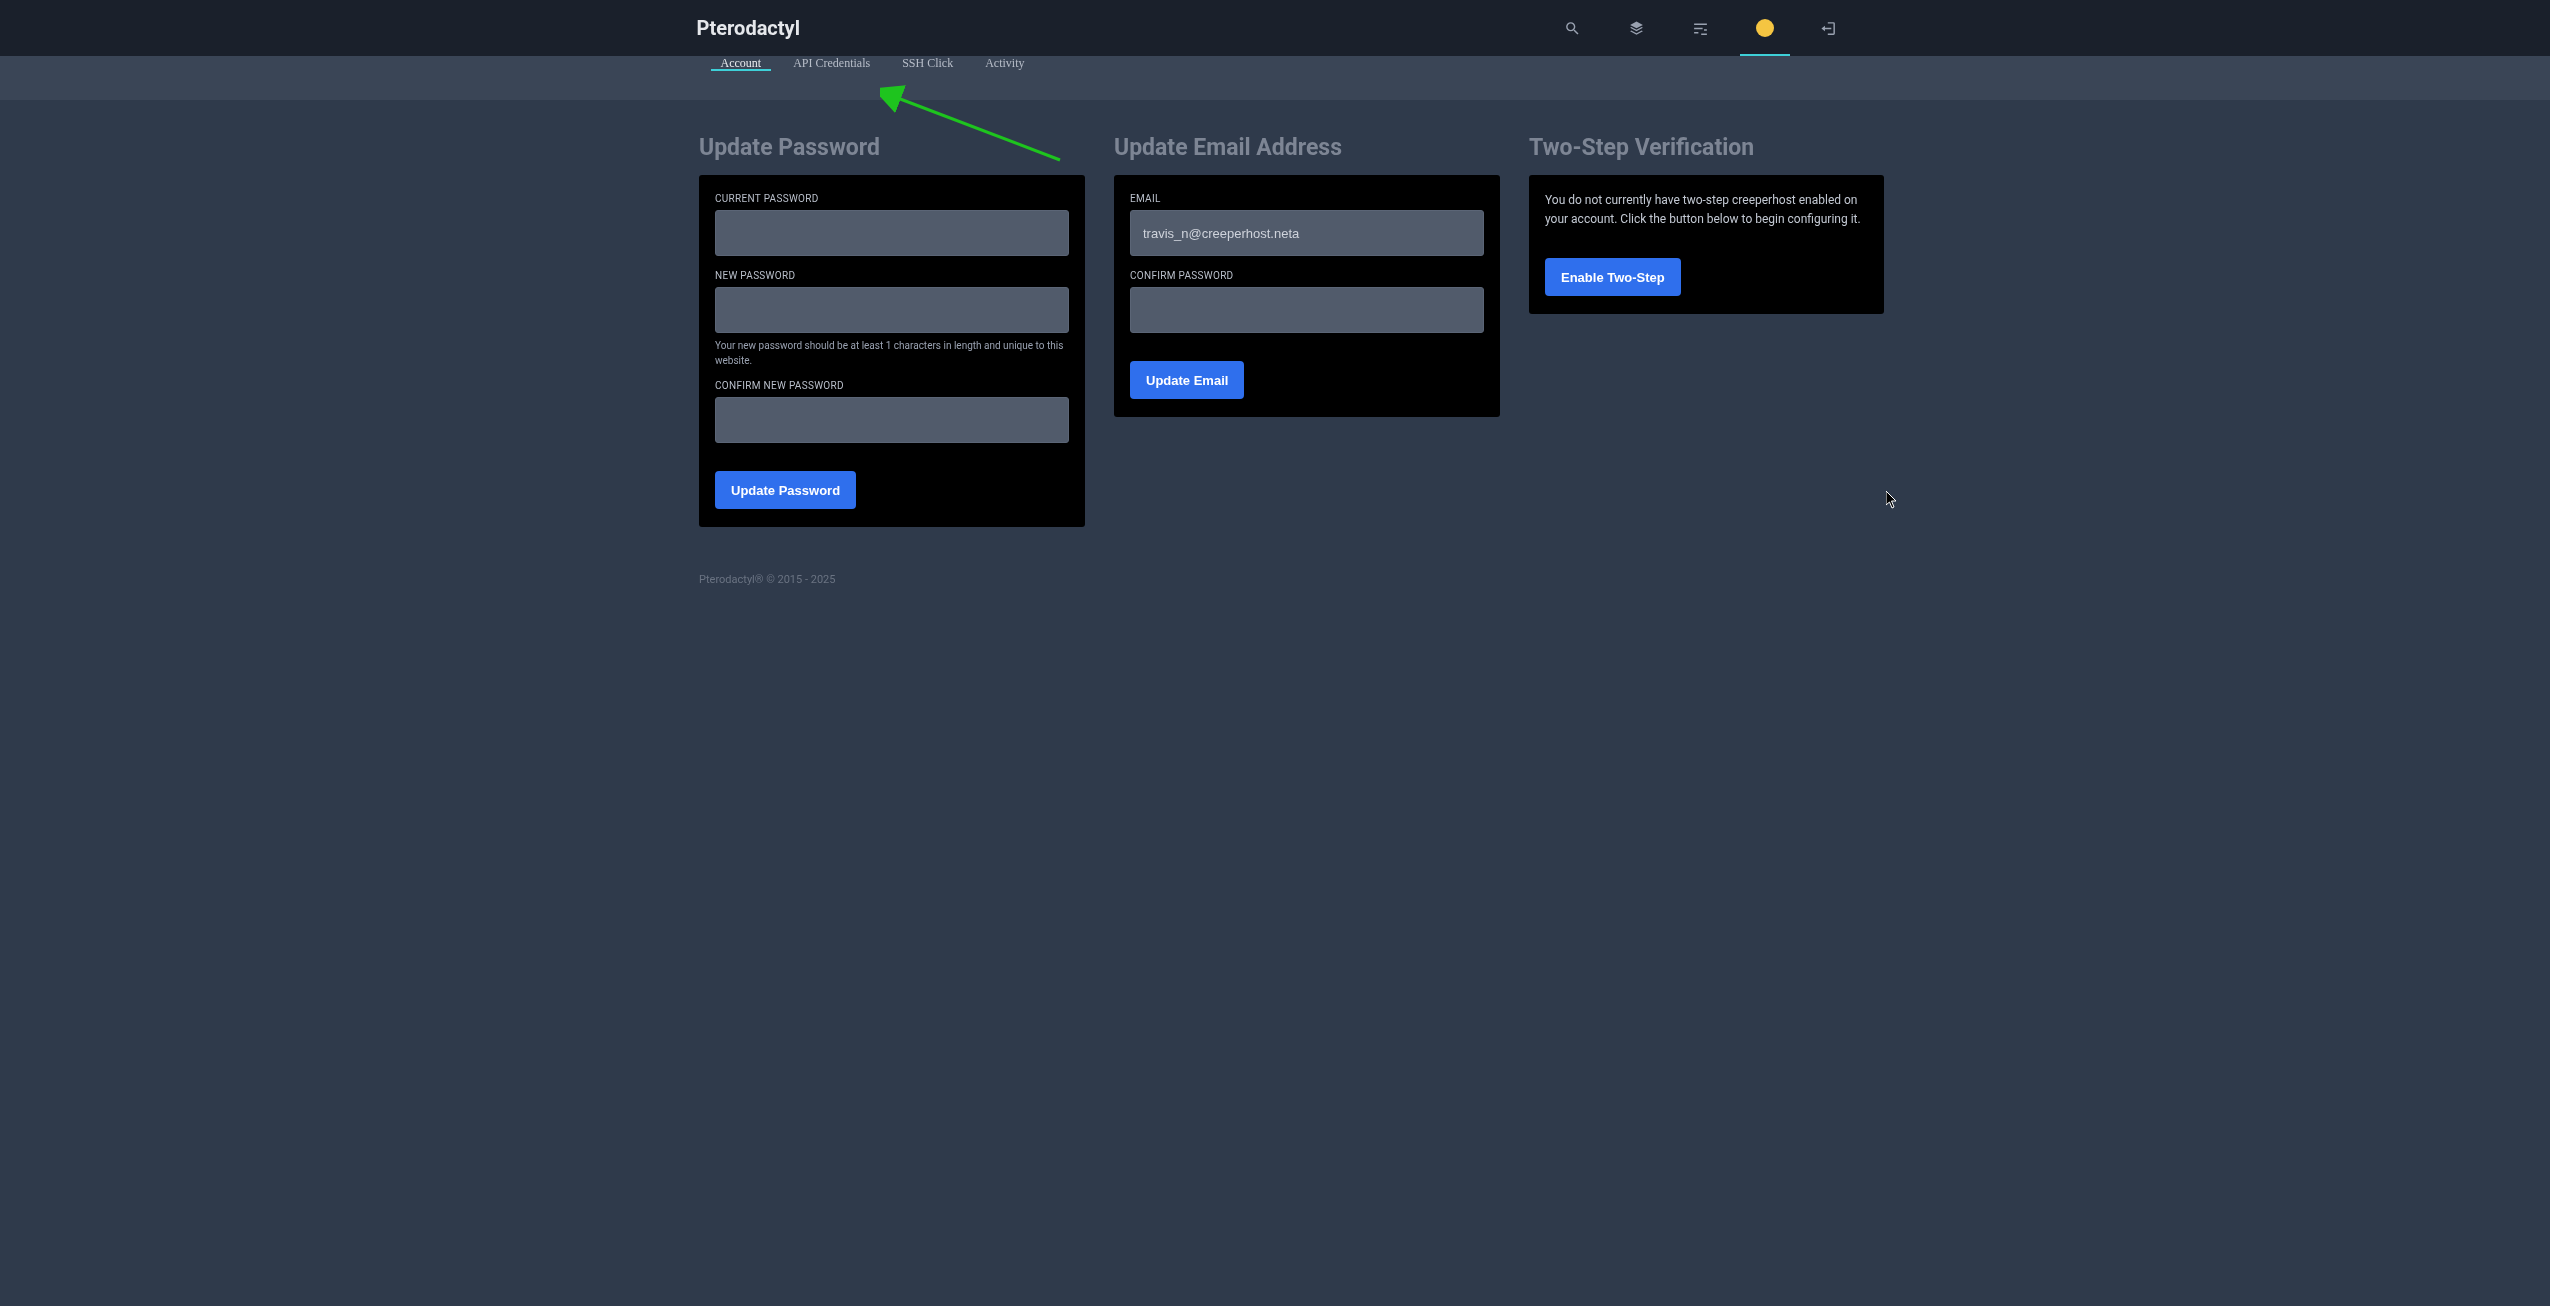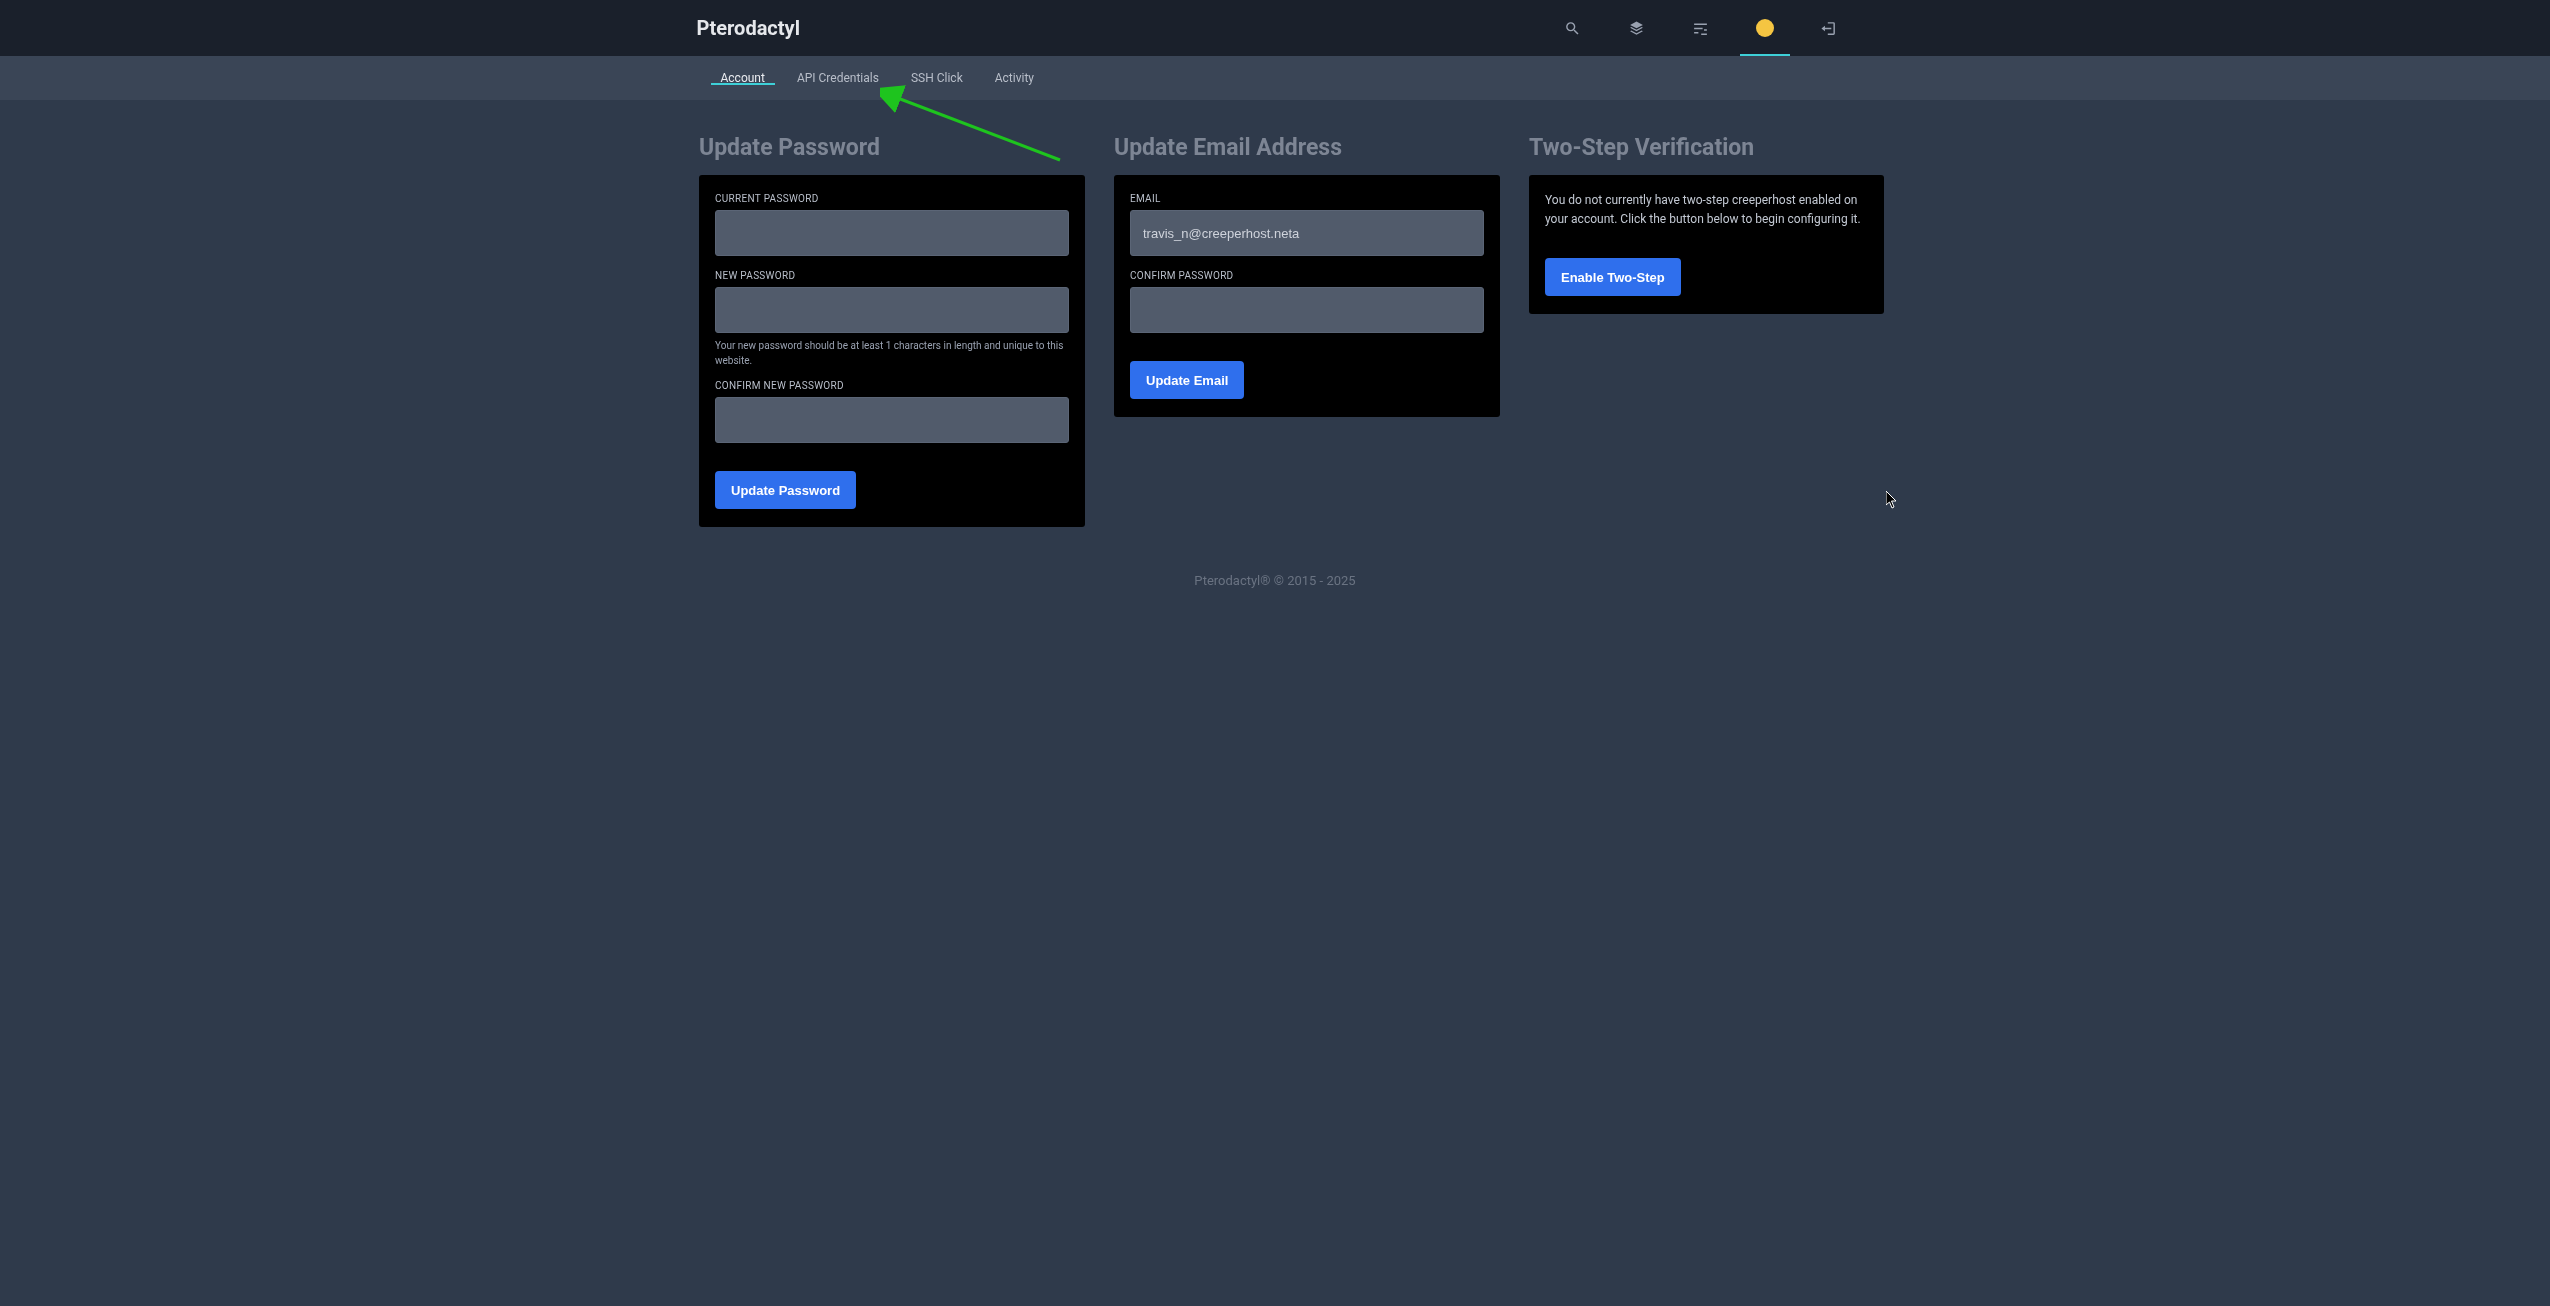--- a/index.html
+++ b/index.html
@@ -60,21 +60,22 @@
   background: #3ed0d8;
 }
 .avatar {
   width: 18px; height: 18px; border-radius: 50%;
   background: #f5c542;
 }
 .subnav {
   background: #3a4556;
   height: 44px;
   display: flex;
-  align-items: center;
+  align-items: flex-start;
+  font-family: Liberation Serif, serif;
 }
 .subnav-inner {
   display: flex;
   align-items: stretch;
   width: 100%;
   max-width: 1157px;
   margin: 0 auto;
   padding: 0 8px;
 }
 .tab {
@@ -157,22 +158,21 @@
   cursor: pointer;
 }
 .card .btn { margin-top: 16px; }
 .body-text {
   font-size: 12px;
   color: #c2c8d2;
   line-height: 1.55;
   margin-bottom: 14px;
 }
 .footer {
-  text-align: center;
-  font-size: 13px;
+  font-size: 11px;
   color: #6a7382;
   margin-top: 46px;
 }
 .arrow {
   position: absolute;
   pointer-events: none;
   z-index: 50;
 }
 .cursor {
   position: absolute;

